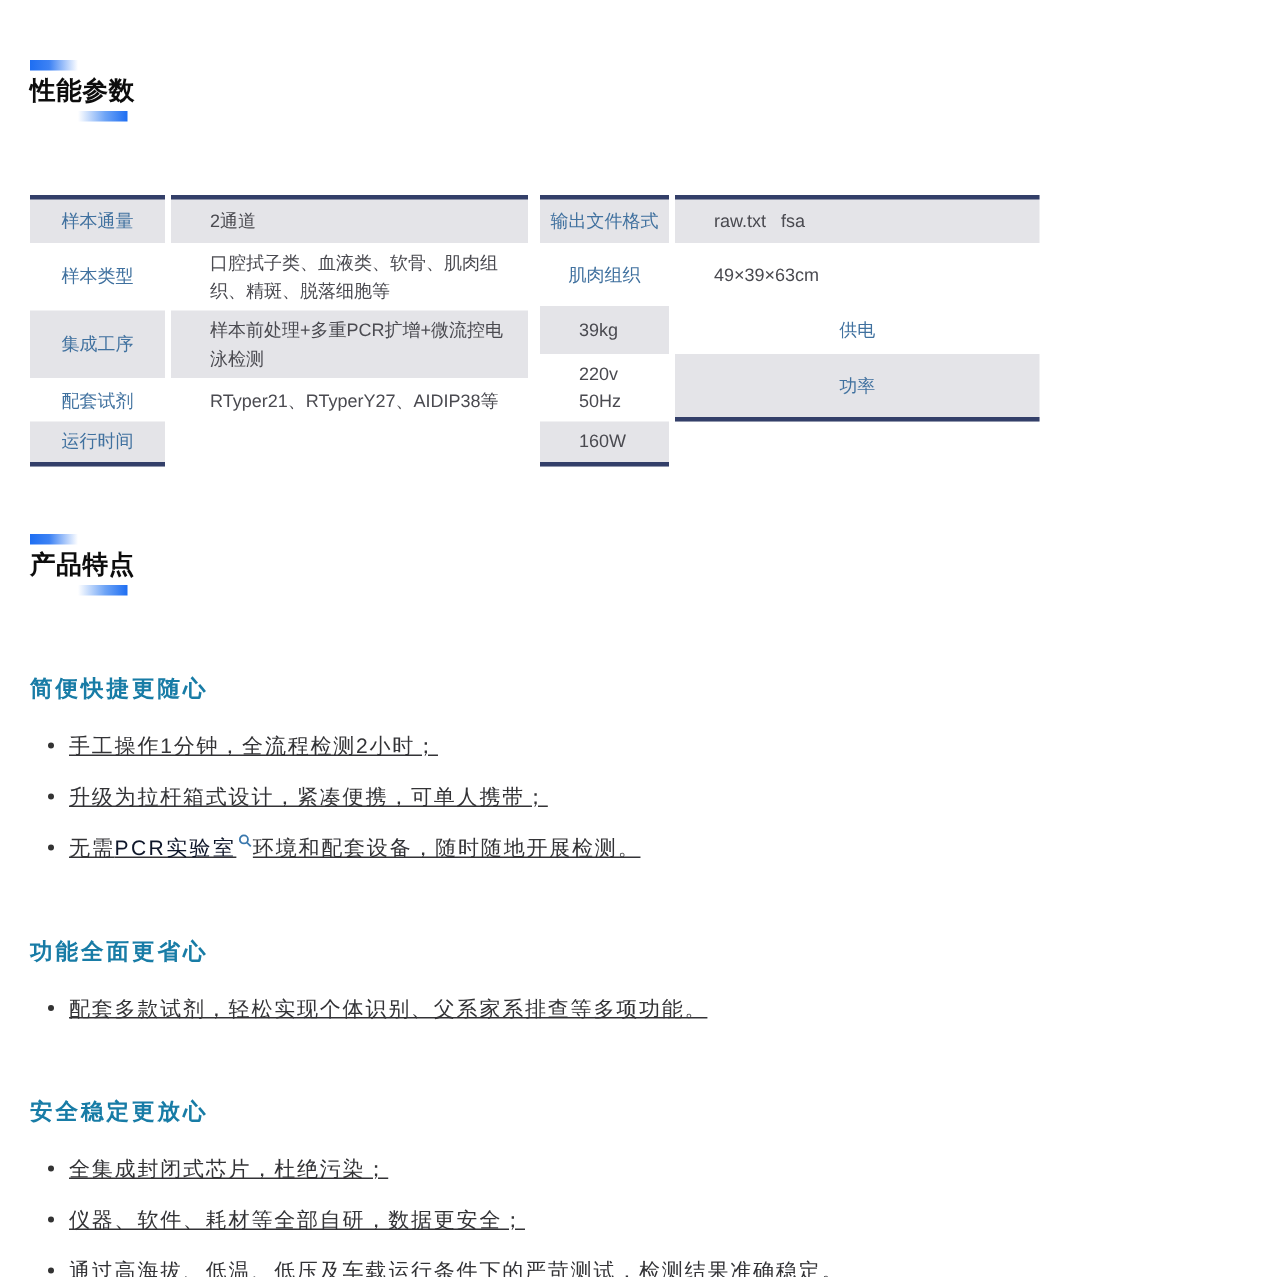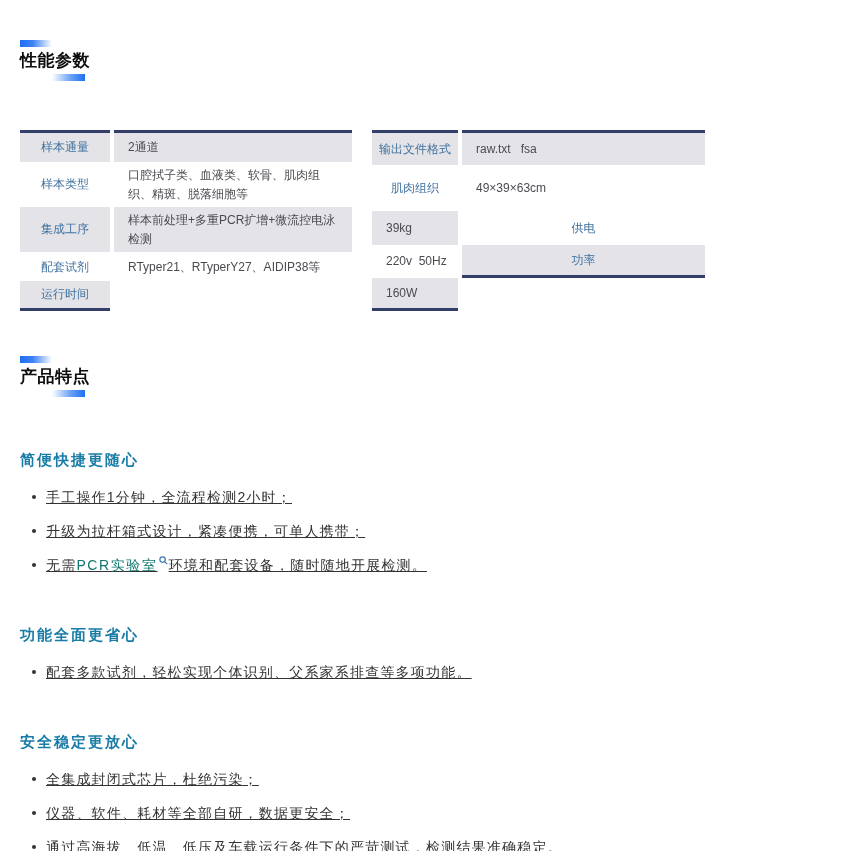--- a/index.html
+++ b/index.html
@@ -30,30 +30,30 @@
   }
   .bar-bottom{
     width:33px;height:7px;margin-left:32px;
     background:linear-gradient(90deg,#ffffff 0%,#6ea4f6 55%,#1e6ef2 100%);
   }
   .sec-title{
     font-size:17px;font-weight:bold;color:#0d0d0d;
     letter-spacing:.5px;margin:3px 0;line-height:21px;
   }
   
-  .tables{display:flex;gap:20px;margin:49px 0 0 20px;}
+  .tables{display:flex;gap:8px;margin:49px 0 0 20px;}
   .spec-table{display:grid;column-gap:4px;background:#fff;}
   .t-left{grid-template-columns:90px 238px;}
   .t-right{grid-template-columns:86px 243px;}
   .cell{
     display:flex;align-items:center;
     font-size:12px;line-height:1.55;
   }
   .lc{justify-content:center;color:var(--label-blue);padding:4px 4px;text-align:center;}
-  .vc{color:var(--value-gray);padding:4px 10px 4px 14px;white-space:pre-wrap;}
+  .vc{color:var(--value-gray);padding:4px 10px 4px 26px;white-space:pre-wrap;}
   .odd{background:var(--row-gray);}
   .bt{border-top:3px solid var(--navy);}
   .bb{border-bottom:3px solid var(--navy);}
   .rh1{min-height:32px;}
   .rh2{min-height:42px;}
   .rh3{min-height:31px;}
   .rh4{min-height:29px;}
   .rh5{min-height:27px;}
   
   .features{margin:54px 0 0 20px;}
@@ -66,21 +66,21 @@
   .bullet-item{
     display:flex;align-items:flex-start;
     font-size:14px;color:var(--body-text);
     letter-spacing:1.2px;line-height:18px;text-decoration:underline;
   }
   .bullet-item + .bullet-item{margin-top:16px;}
   .dot{
     flex-shrink:0;width:4px;height:4px;border-radius:50%;
     background:#333;margin:7px 10px 0 12px;
   }
-  .inline-link{color:#0f766e;cursor:pointer;letter-spacing:1.6px;}
+  .inline-link{color:#0f172a;cursor:pointer;letter-spacing:1.6px;}
   .mag-icon{position:relative;top:-5px;margin:0 1px;cursor:pointer;}
 </style>
 </head>
 <body>
 
 <div class="page">
 
   <div class="sec-header">
     <div class="bar-top"></div>
     <div class="sec-title">性能参数</div>

